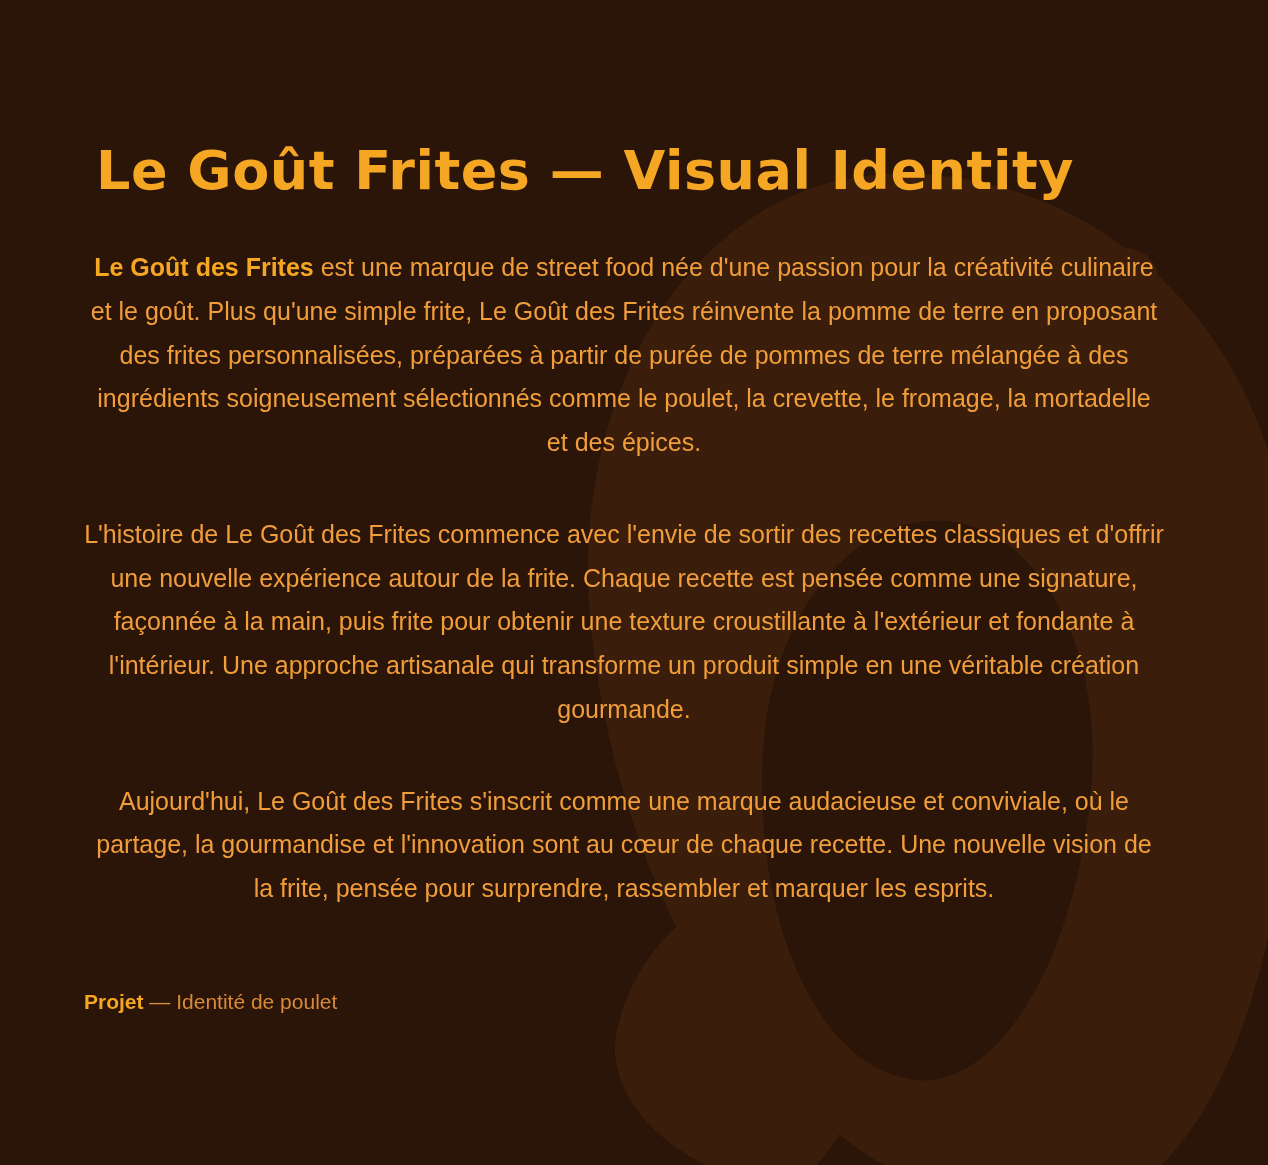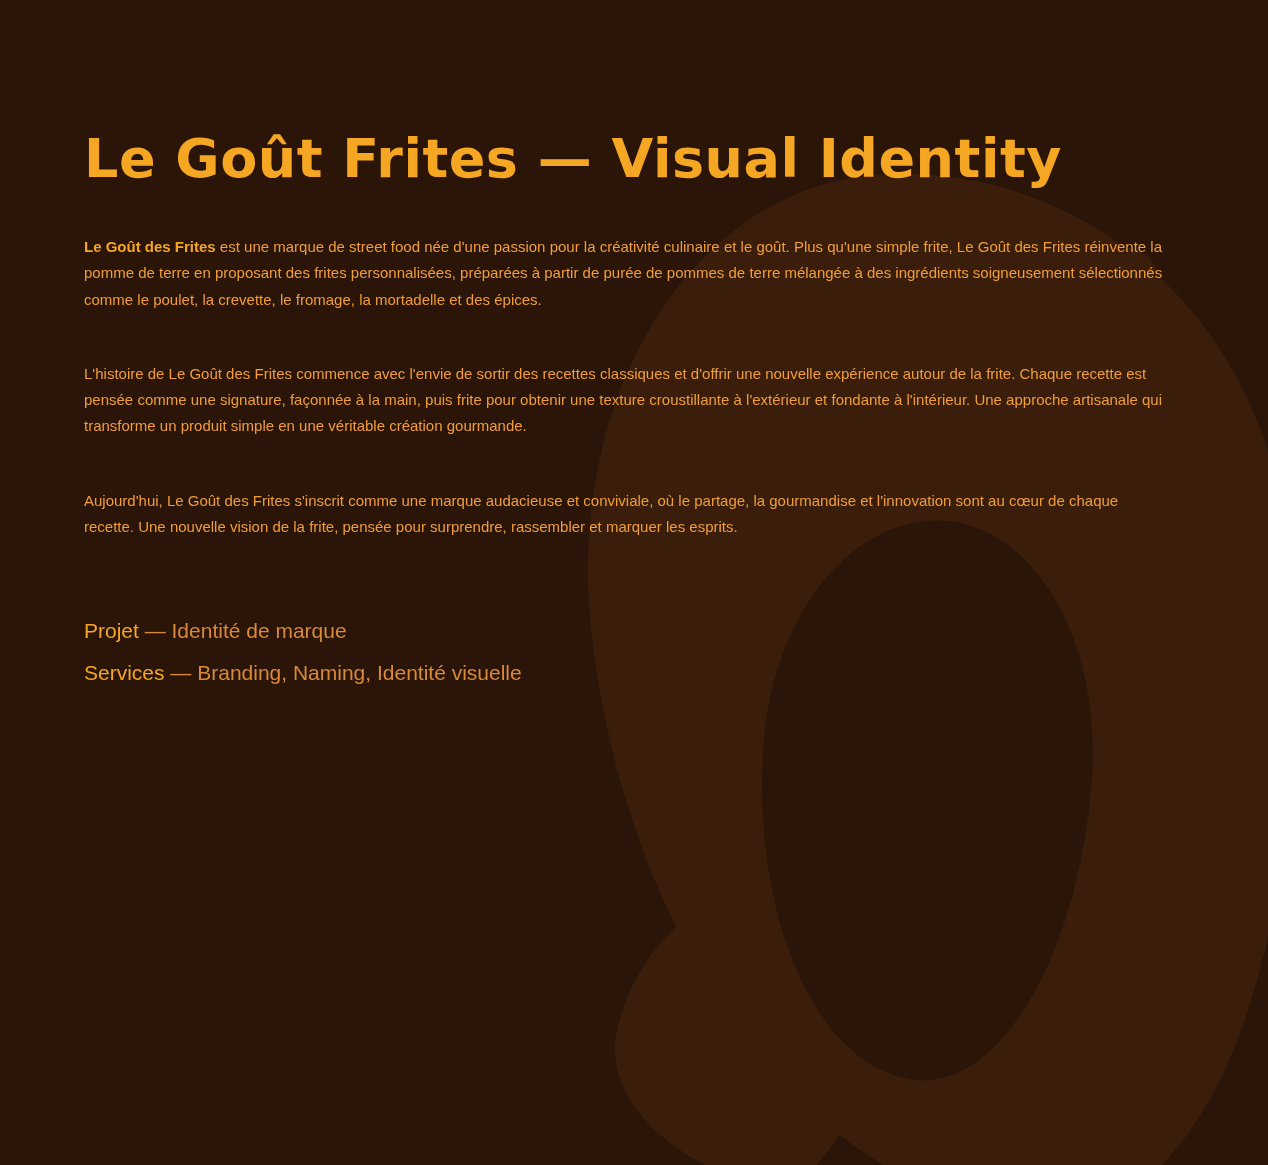--- a/index.html
+++ b/index.html
@@ -71,60 +71,61 @@
   }
 
   .page {
     position: relative;
     z-index: 1;
     padding: 0 84px;
     box-sizing: border-box;
   }
 
   h1.title {
-    margin: 0;
+    margin: 12px;
     padding-top: 128px;
     font-family: "DejaVu Sans", sans-serif;
     font-size: 54px;
     font-weight: bold;
     letter-spacing: 0.5px;
     color: #f5a623;
     line-height: 1.15;
   }
 
   .body-copy {
     margin-top: 44px;
   }
 
   p.para {
     margin: 0 0 48px 0;
-    font-size: 15px;
+    font-size: 25px;
     line-height: 1.75;
     color: #f09d3a;
     max-width: 1080px;
+    text-align: center;
   }
   p.para:last-child {
     margin-bottom: 4px;
   }
 
   .strong-lead {
     font-weight: bold;
     color: #f5a623;
   }
 
   .meta {
     margin-top: 70px;
   }
   .meta-row {
     font-size: 21px;
     line-height: 1.98;
     color: #d8893a;
   }
   .meta-label {
-    font-weight: normal;
+    font-weight: bold;
     color: #f5a623;
   }
   .meta-value {
     color: #d8893a;
   }
 </style>
 </head>
 <body>
 
 <div class="watermark">
@@ -143,17 +144,16 @@
 
     <p class="para"><span class="strong-lead">Le Goût des Frites</span><span> est une marque de street food née d'une passion pour la créativité culinaire et le goût. Plus qu'une simple frite, Le Goût des Frites réinvente la pomme de terre en proposant des frites personnalisées, préparées à partir de purée de pommes de terre mélangée à des ingrédients soigneusement sélectionnés comme le poulet, la crevette, le fromage, la mortadelle et des épices.</span></p>
 
     <p class="para"><span>L'histoire de Le Goût des Frites commence avec l'envie de sortir des recettes classiques et d'offrir une nouvelle expérience autour de la frite. Chaque recette est pensée comme une signature, façonnée à la main, puis frite pour obtenir une texture croustillante à l'extérieur et fondante à l'intérieur. Une approche artisanale qui transforme un produit simple en une véritable création gourmande.</span></p>
 
     <p class="para"><span>Aujourd'hui, Le Goût des Frites s'inscrit comme une marque audacieuse et conviviale, où le partage, la gourmandise et l'innovation sont au cœur de chaque recette. Une nouvelle vision de la frite, pensée pour surprendre, rassembler et marquer les esprits.</span></p>
 
   </div>
 
   <div class="meta">
-    <div class="meta-row"><span class="meta-label">Projet</span><span class="meta-value"> — Identité de marque</span></div>
-    <div class="meta-row"><span class="meta-label">Services</span><span class="meta-value"> — Branding, Naming, Identité visuelle</span></div>
+    <div class="meta-row"><span class="meta-label">Projet</span><span class="meta-value"> — Identité de poulet</span></div>
   </div>
 
 </div>
 
 </body></html>

